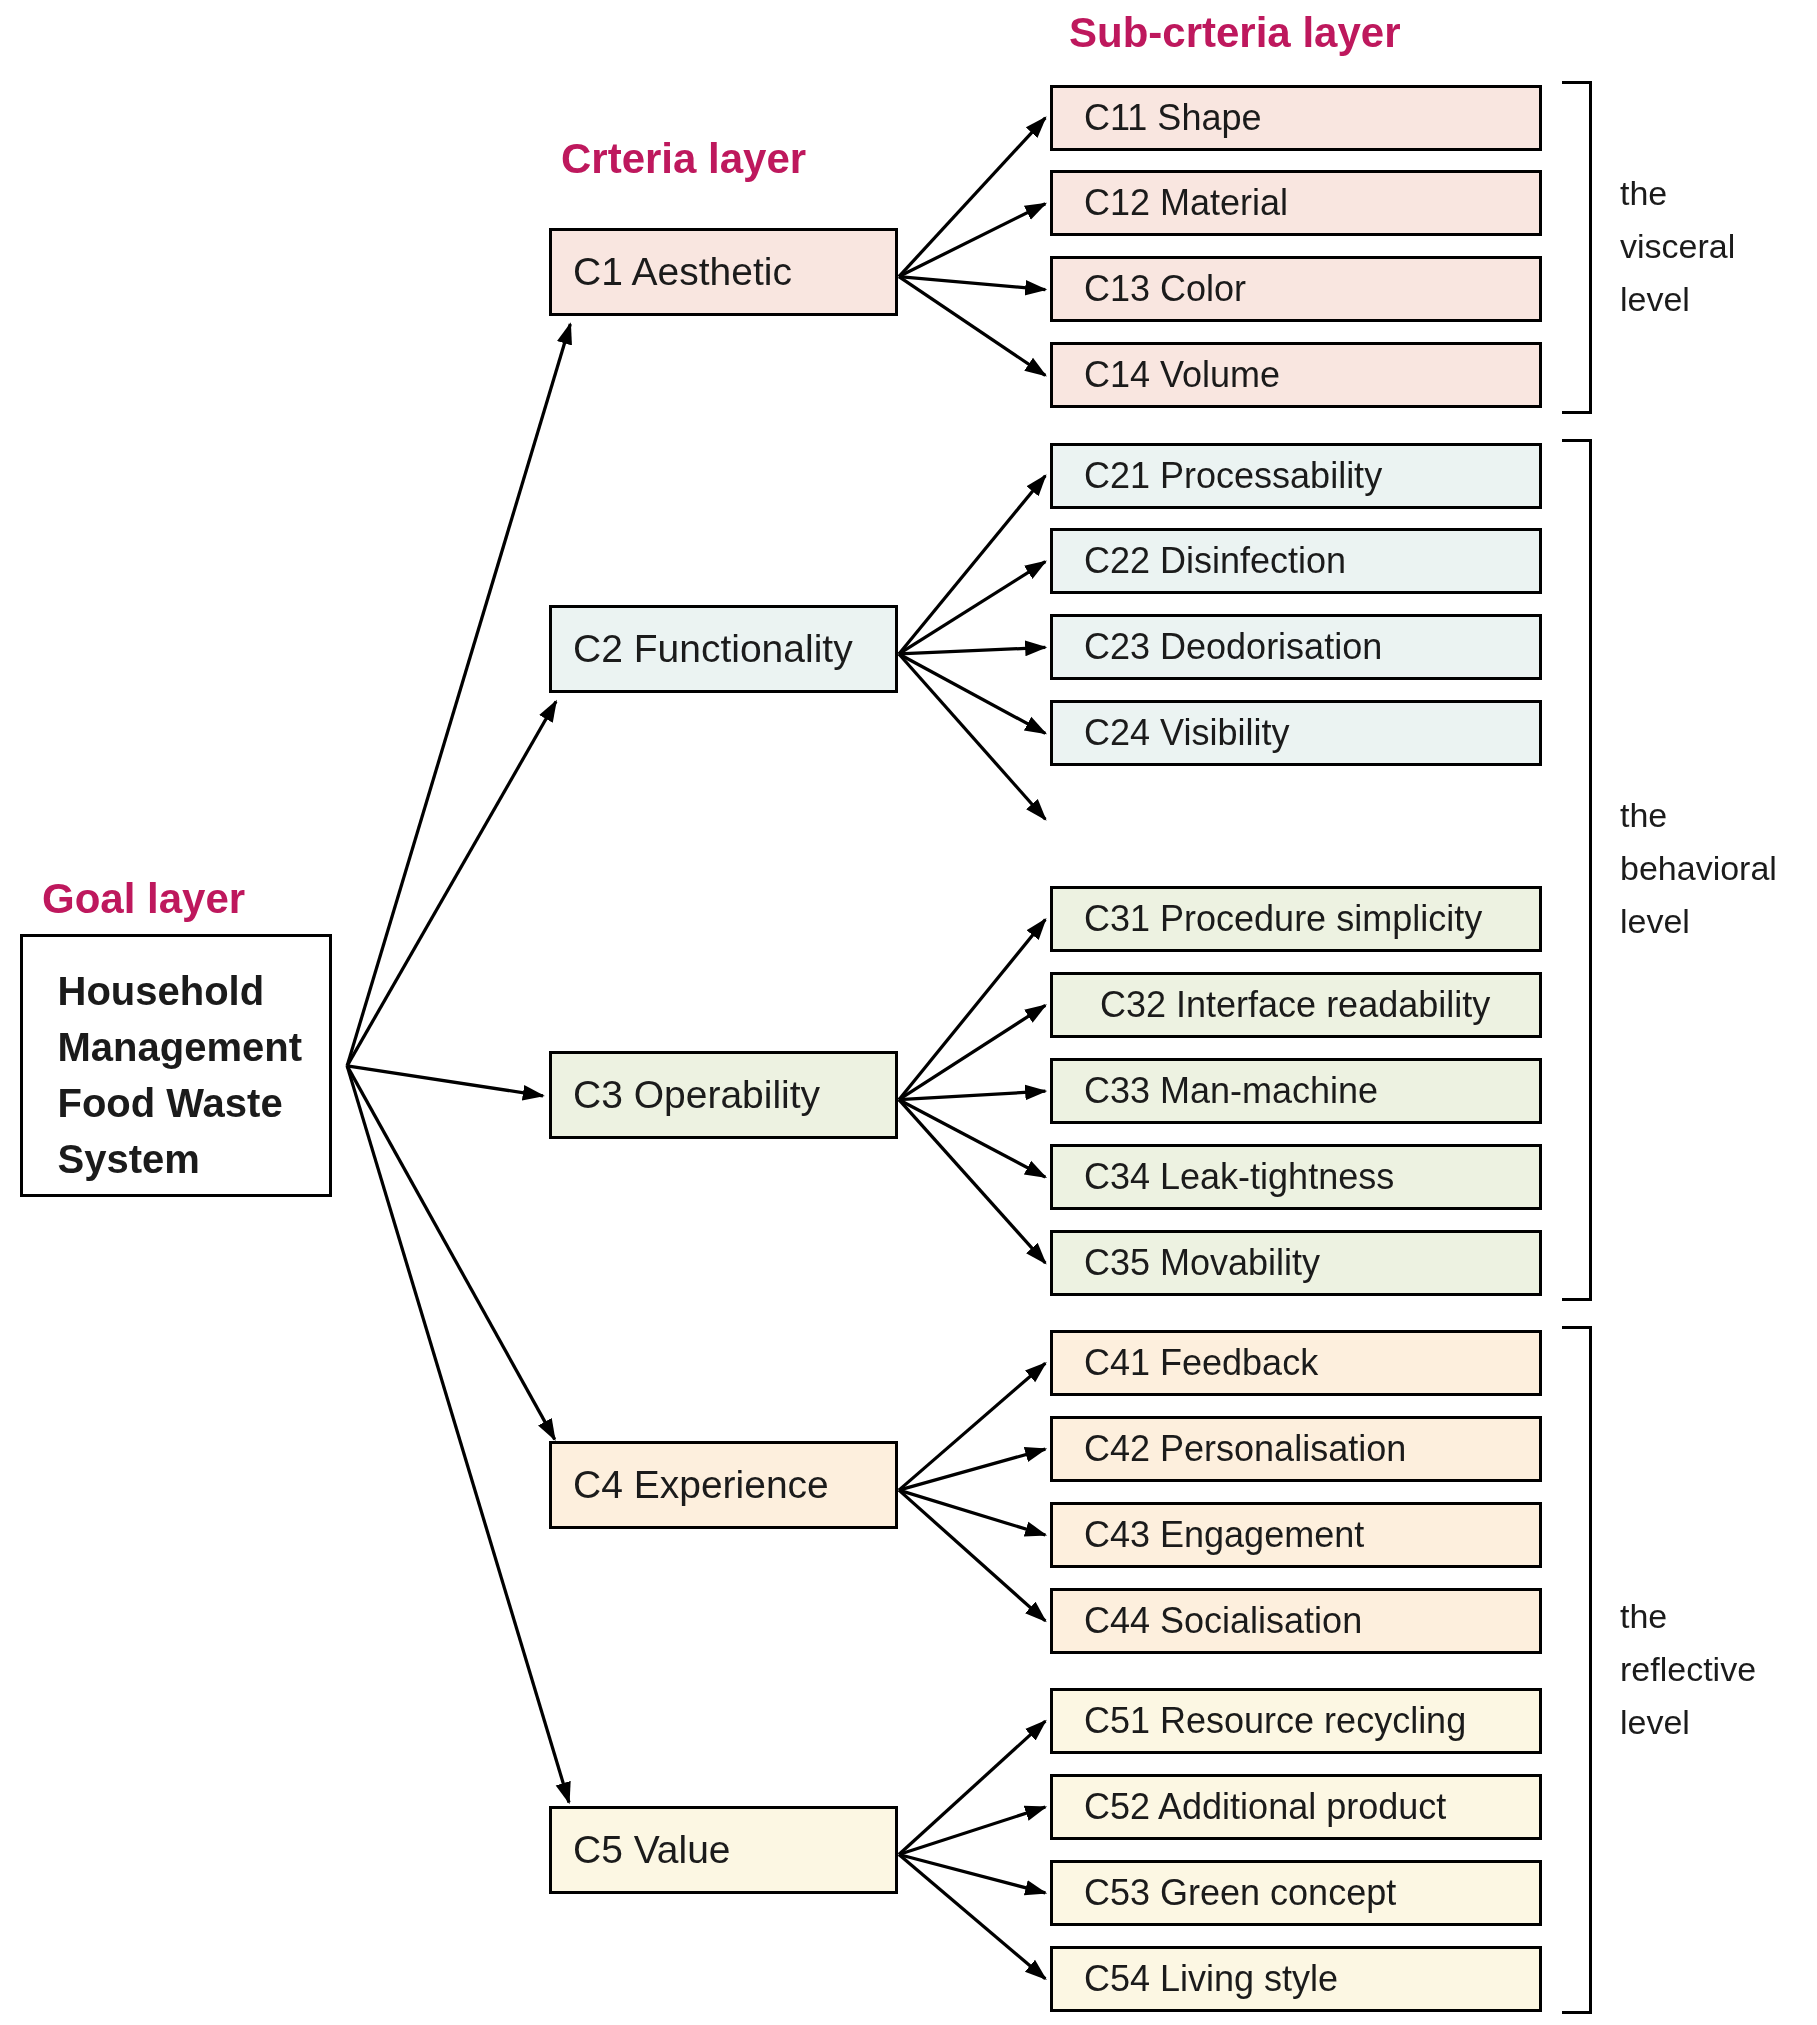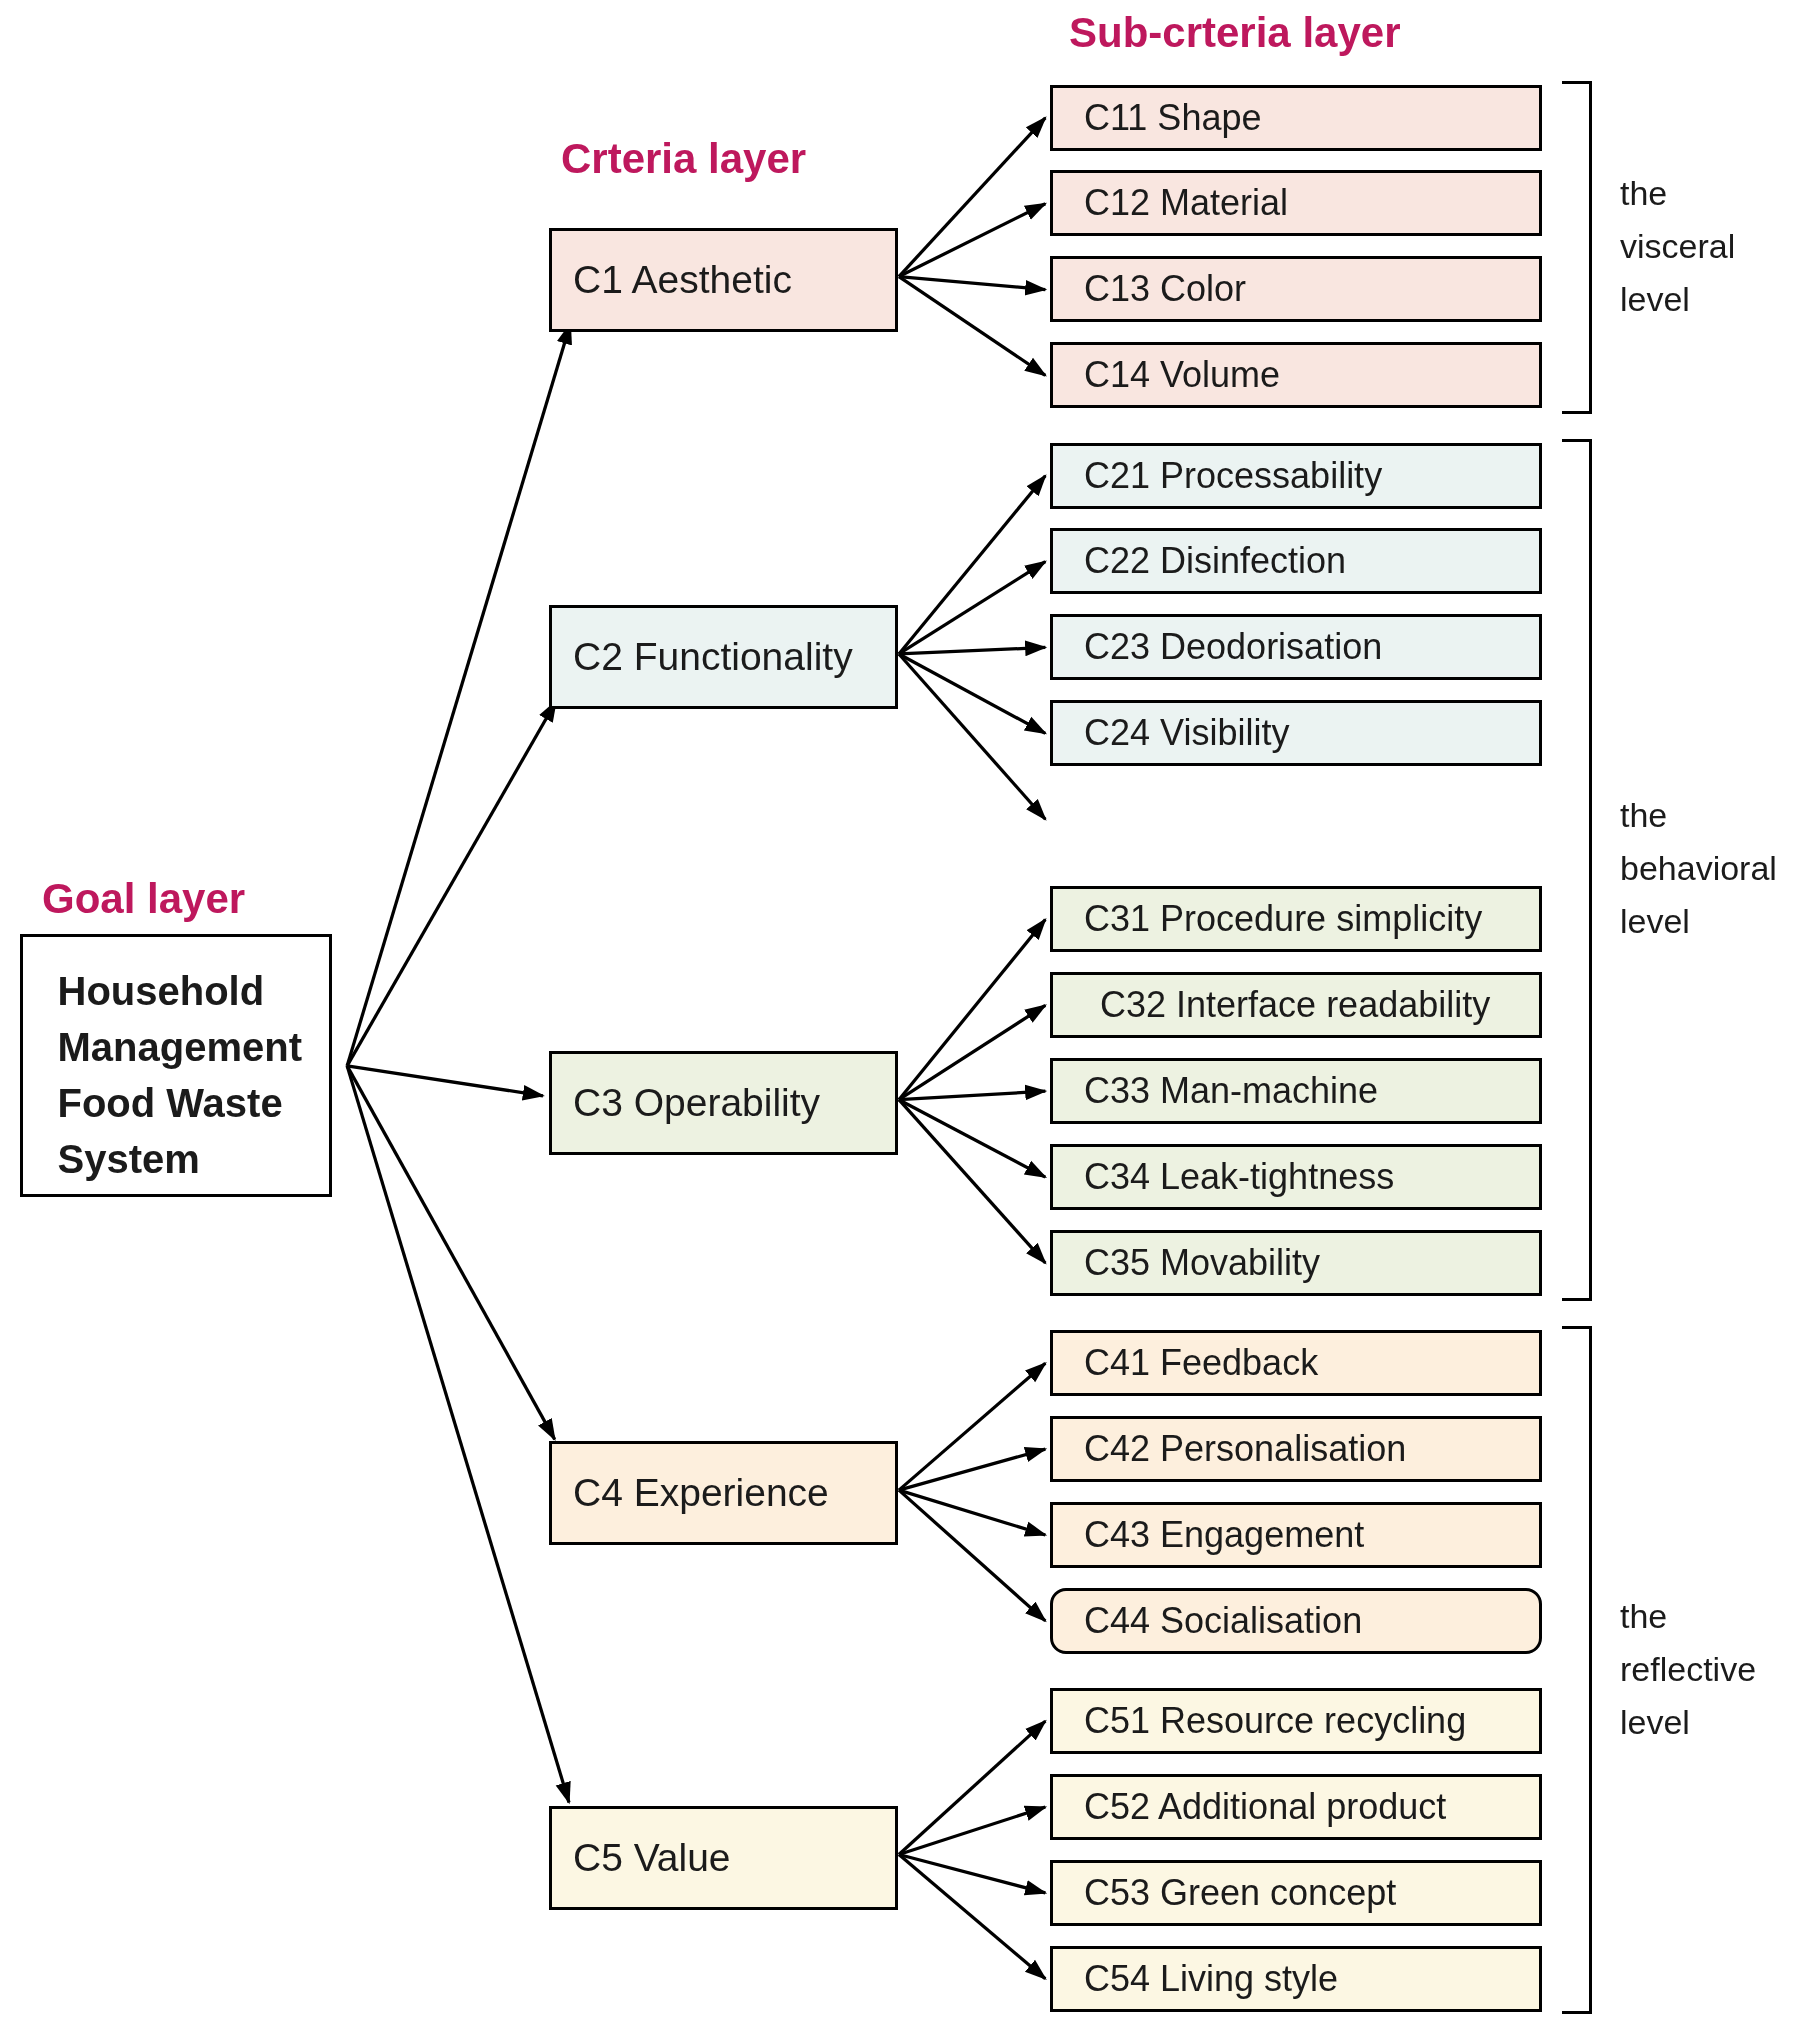--- a/index.html
+++ b/index.html
@@ -24,21 +24,21 @@
     box-sizing:border-box;
     border:3.9px solid #000;
     display:flex;
     align-items:center;
     white-space:nowrap;
     z-index:2;
   }
   .crit-box{
     left:549px;
     width:349px;
-    height:104px;
+    height:88px;
     padding-left:21px;
     font-size:39px;
   }
   .sub-box{
     left:1050px;
     width:492px;
     height:66px;
     padding-left:31px;
     font-size:36px;
   }
@@ -197,21 +197,21 @@
 
   <div class="box sub-box" style="top: 1330px; background-color: rgb(253, 239, 221);">
     <span>C41 Feedback</span>
   </div>
   <div class="box sub-box" style="top: 1416px; background-color: rgb(253, 239, 221);">
     <span>C42 Personalisation</span>
   </div>
   <div class="box sub-box" style="top: 1502px; background-color: rgb(253, 239, 221);">
     <span>C43 Engagement</span>
   </div>
-  <div class="box sub-box" style="top: 1588px; background-color: rgb(253, 239, 221); border-radius: 16px;">
+  <div class="box sub-box" style="top: 1588px; background-color: rgb(253, 239, 221);">
     <span>C44 Socialisation</span>
   </div>
 
   <div class="box sub-box" style="top: 1688px; background-color: rgb(252, 247, 227);">
     <span>C51 Resource recycling</span>
   </div>
   <div class="box sub-box" style="top: 1774px; background-color: rgb(252, 247, 227);">
     <span>C52 Additional product</span>
   </div>
   <div class="box sub-box" style="top: 1860px; background-color: rgb(252, 247, 227);">

